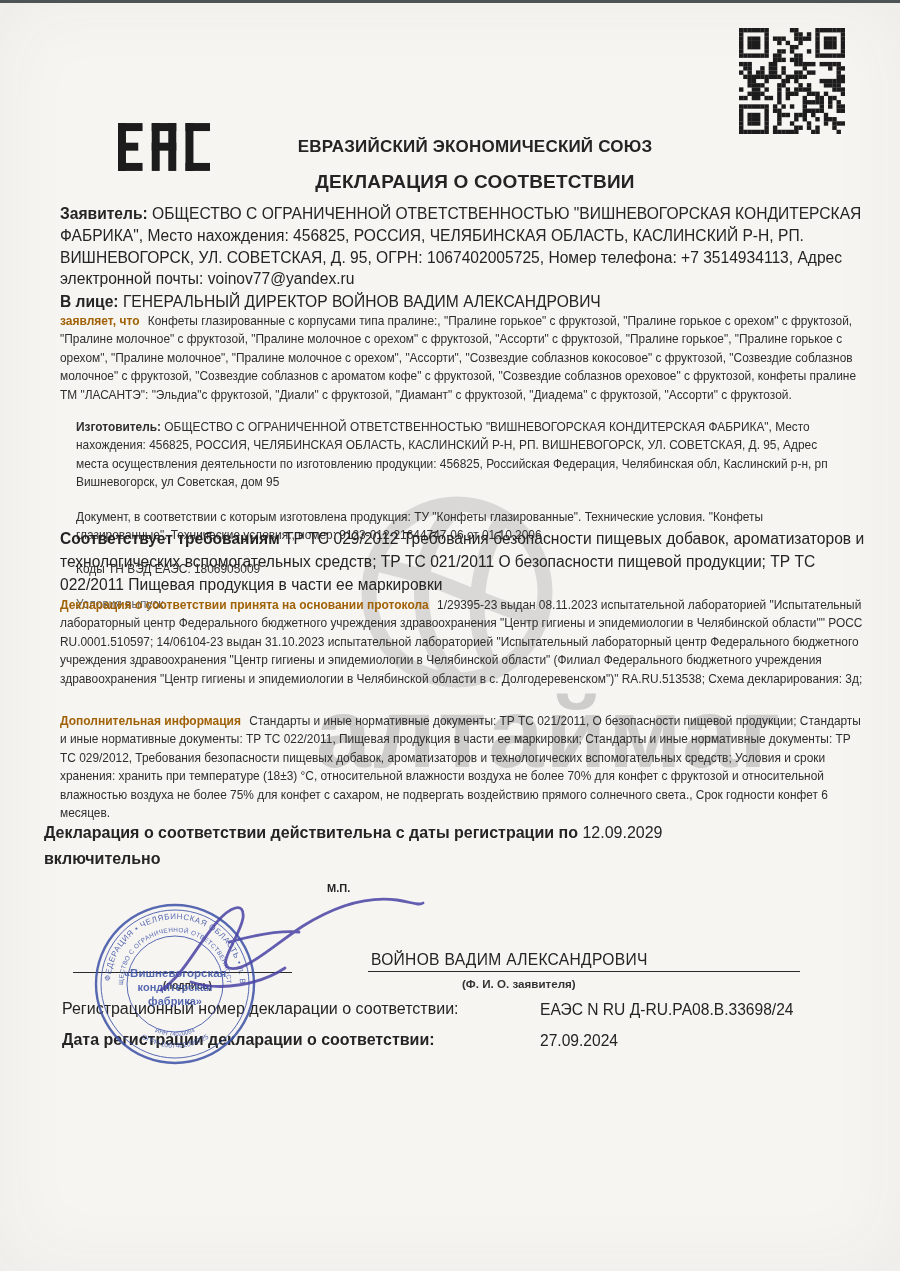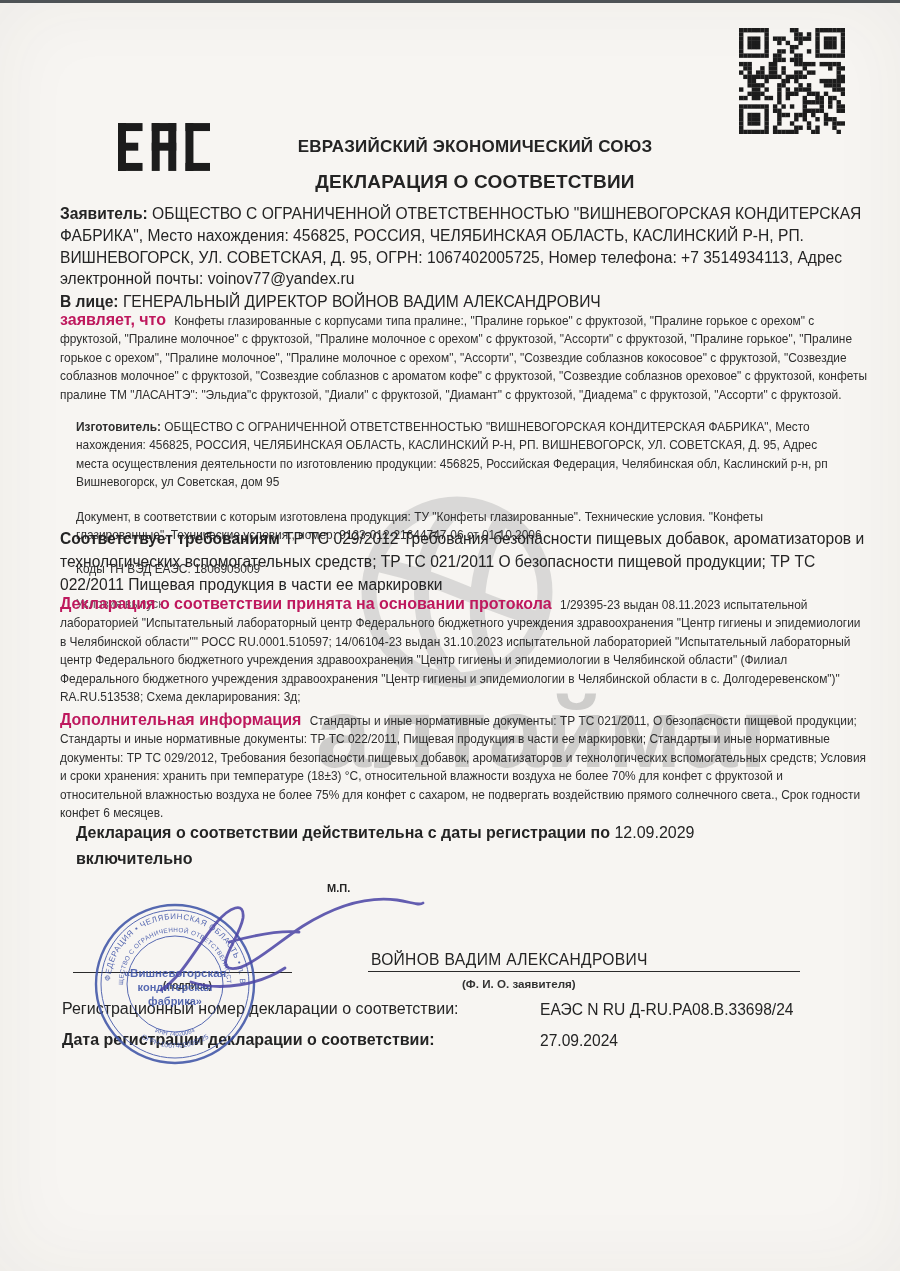--- a/index.html
+++ b/index.html
@@ -9,32 +9,32 @@
   .abs{position:absolute;}
   #top-strip{top:0;left:0;width:900px;height:3px;background:#4e5356;}
   
   #eac-logo{left:118px;top:108px;width:92px;height:78px;}
   #qr{left:739px;top:28px;width:106px;height:106px;}
   #title1{left:230px;top:137px;width:490px;text-align:center;font-size:17px;font-weight:700;letter-spacing:.2px;}
   #title2{left:230px;top:171px;width:490px;text-align:center;font-size:19px;font-weight:700;letter-spacing:.2px;}
   
   .big{font-size:15.6px;line-height:21.8px;color:#242424;}
   .small{font-size:11.9px;line-height:18.4px;color:#2e2e2e;}
-  .lead{font-size:16px;font-weight:700;line-height:1;margin-right:5px;color:#be185d;}
+  .lead{font-size:12px;font-weight:700;line-height:1;margin-right:5px;color:#a16207;}
   .w{width:808px;}
   #applicant{left:60px;top:203px;}
   #inface{left:60px;top:291px;}
   #declares{left:60px;top:312px;}
   #manu{left:60px;top:402px;}
   #manu p{margin:16px;}
   #manu .serial{opacity:.75;}
   #comply{left:60px;top:527px;line-height:23px;}
   #basis{left:60px;top:596px;}
   #addl{left:60px;top:712px;}
-  #valid{left:76px;top:820px;font-size:16px;font-weight:700;line-height:25.5px;}
+  #valid{left:44px;top:820px;font-size:16px;font-weight:700;line-height:25.5px;}
   #valid .normal{font-weight:400;}
   
   #wm-emblem{left:352px;top:487px;width:210px;height:210px;opacity:.42;z-index:0;}
   #wm-big{left:316px;top:676px;font-size:99px;font-weight:700;color:#9d9d9d;opacity:.45;
           letter-spacing:2px;z-index:0;white-space:nowrap;}
   #wm-small{left:306px;top:763px;font-size:40px;color:#aeaeae;opacity:.6;letter-spacing:2px;z-index:0;white-space:nowrap;}
   .content{z-index:1;}
   
   #mp{left:327px;top:882px;font-size:11px;font-weight:700;}
   #sig-name{left:371px;top:951px;font-size:15.6px;letter-spacing:.3px;}

